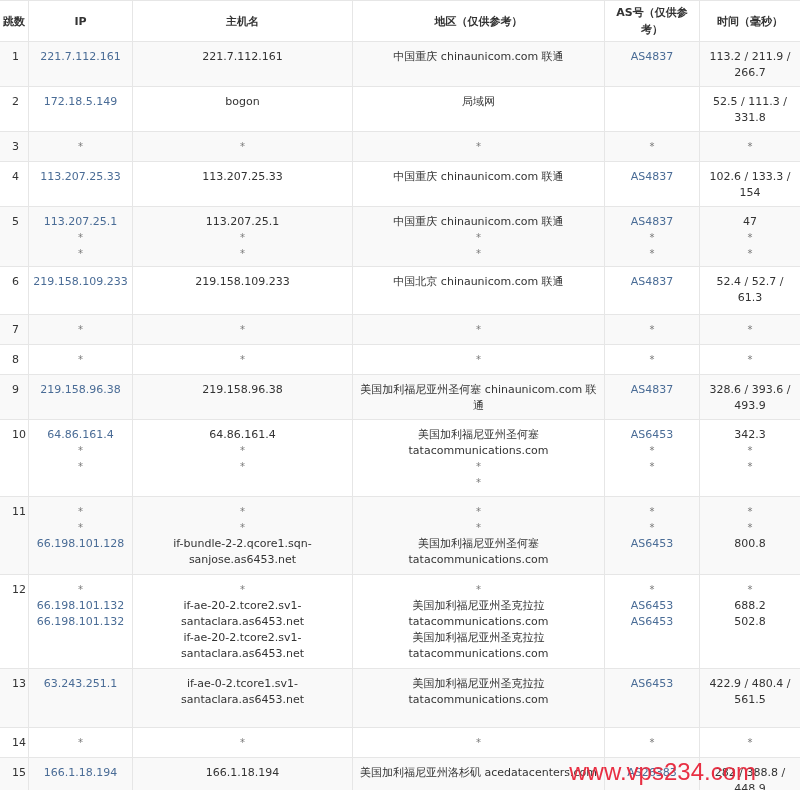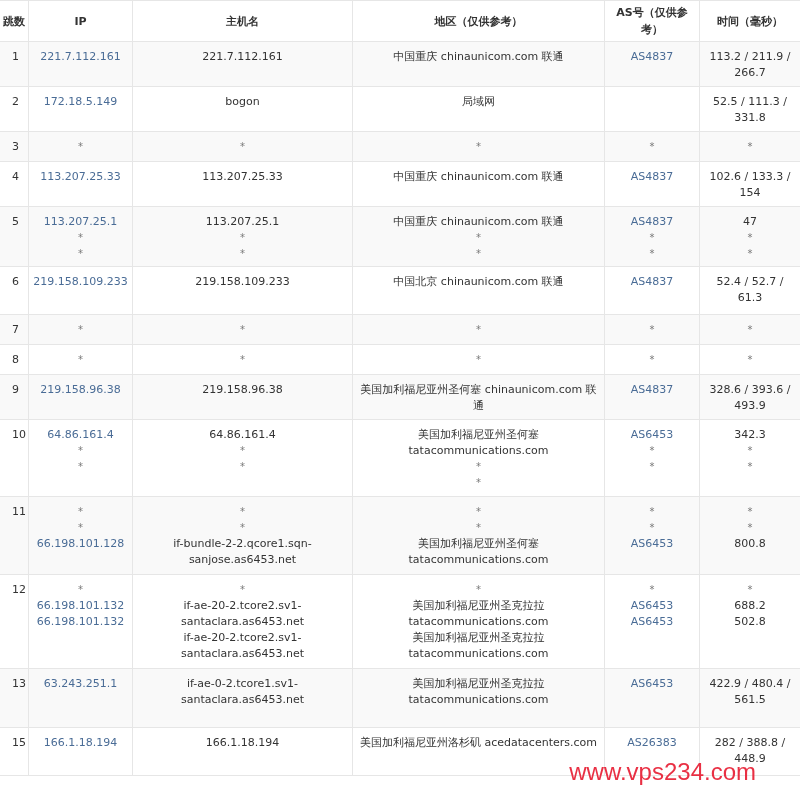--- a/index.html
+++ b/index.html
@@ -317,20 +317,38 @@
           <span class="line wrap">美国加利福尼亚州圣克拉拉</span>
           <span class="line wrap">tatacommunications.com</span>
         </td>
         <td class="">
           <span class="line link">AS6453</span>
         </td>
         <td class="">
           <span class="line wrap">422.9 / 480.4 / 561.5</span>
         </td>
       </tr>
+      <tr style="height: 30px;">
+        <td class="hop">14</td>
+        <td class="">
+          <span class="line star">*</span>
+        </td>
+        <td class="">
+          <span class="line star">*</span>
+        </td>
+        <td class="">
+          <span class="line star wrap">*</span>
+        </td>
+        <td class="">
+          <span class="line star">*</span>
+        </td>
+        <td class="">
+          <span class="line star wrap">*</span>
+        </td>
+      </tr>
       <tr style="height: 48px;">
         <td class="hop">15</td>
         <td class="">
           <span class="line link">166.1.18.194</span>
         </td>
         <td class="">
           <span class="line">166.1.18.194</span>
         </td>
         <td class="">
           <span class="line wrap">美国加利福尼亚州洛杉矶 acedatacenters.com</span>

